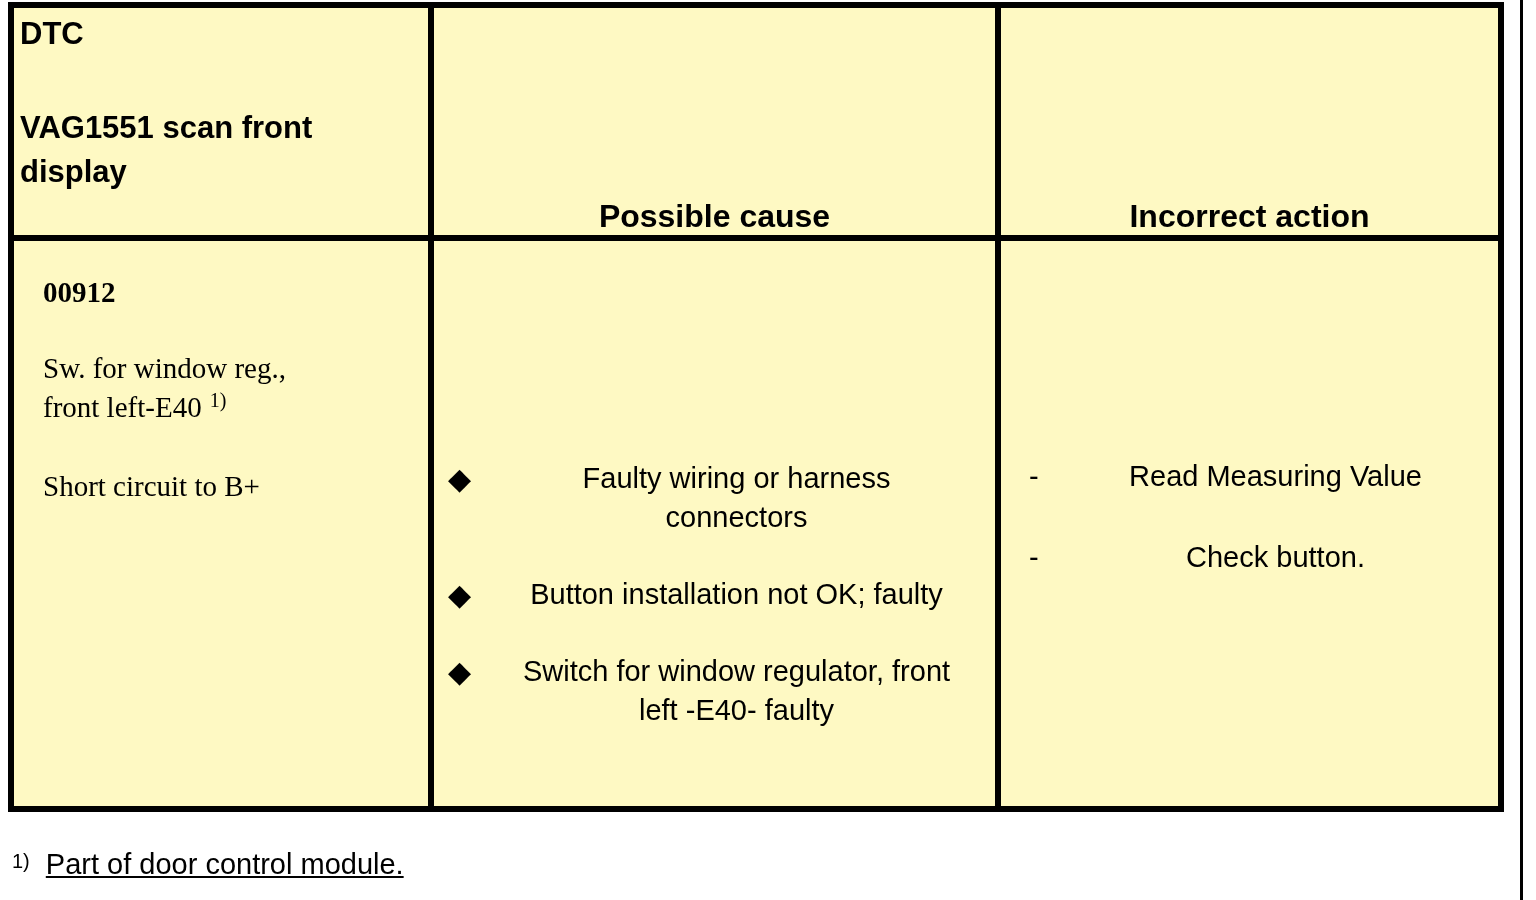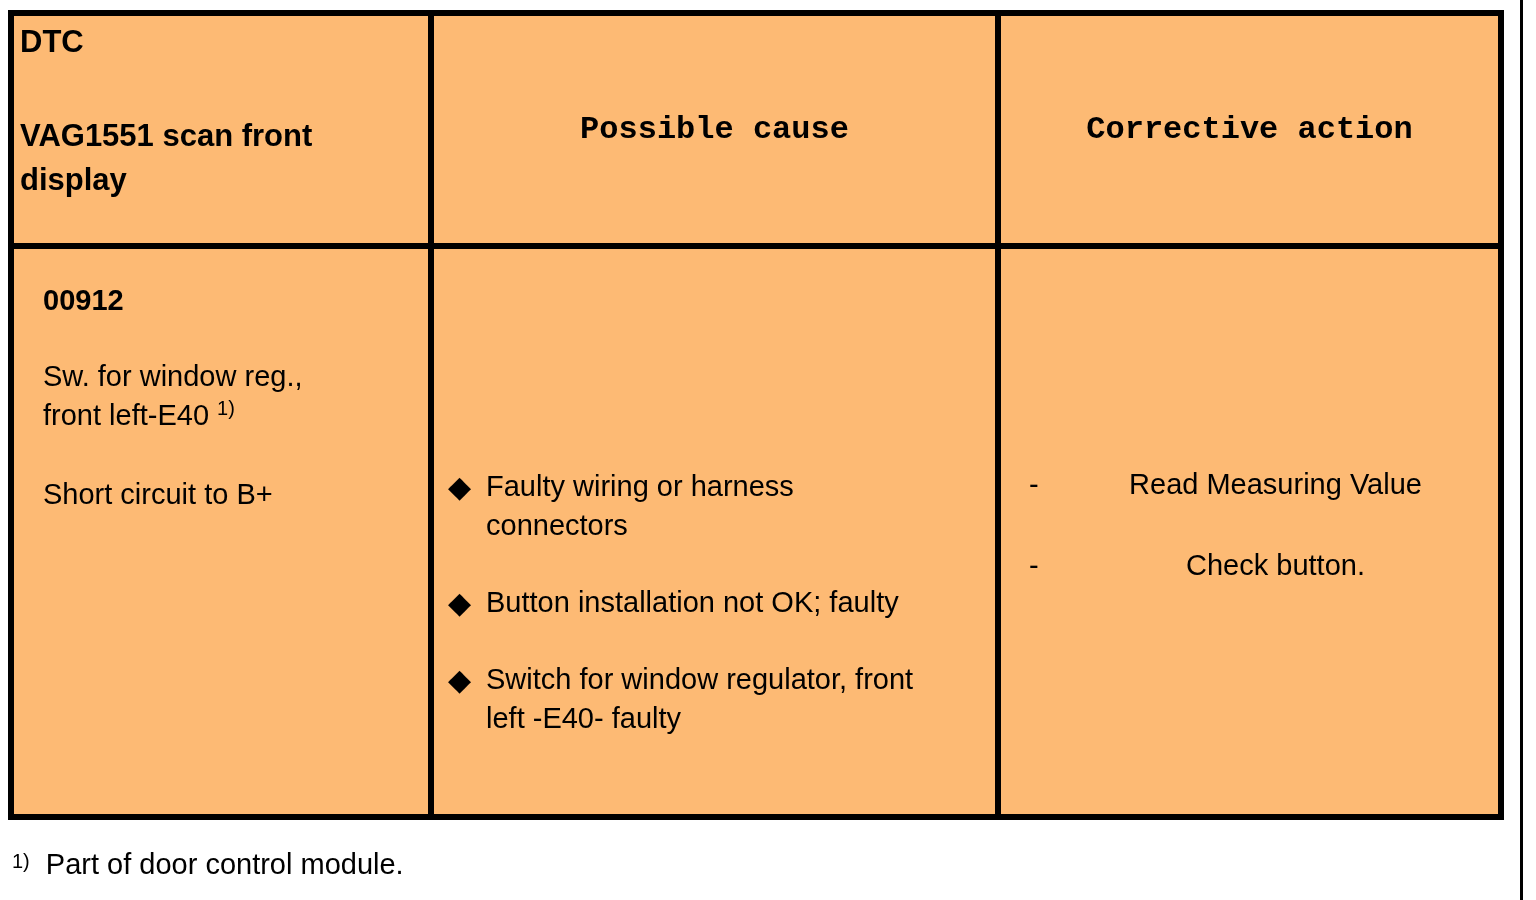--- a/index.html
+++ b/index.html
@@ -22,52 +22,51 @@
     position: absolute;
     left: 8px;
     top: 2px;
     width: 1496px;
     height: 810px;
     border: 6px solid #000;
     box-sizing: border-box;
     display: grid;
     grid-template-columns: 414px 567px auto;
     grid-template-rows: 233px auto;
-    background: #fdba74;
-    margin-top: 8px;
+    background: #fef9c3;
   }
   .cell {
     box-sizing: border-box;
     overflow: hidden;
   }
   .cell.colsep { border-left: 6px solid #000; }
   .cell.hdr    { border-bottom: 6px solid #000; }
 
   
   .hdr-c1 {
     padding: 4px 6px 0 6px;
     font-weight: bold;
     font-size: 31px;
     line-height: 44px;
   }
   .hdr-c1 .scan-tool { margin-top: 50px; }
   .hdr-center {
     display: flex;
-    align-items: center;
+    align-items: flex-end;
     justify-content: center;
     font-weight: bold;
     font-size: 32px;
-    font-family: Liberation Mono, monospace;
   }
 
   
   .body-c1 {
     padding: 32px 10px 0 29px;
     font-size: 29px;
     line-height: 39px;
+    font-family: Liberation Serif, serif;
   }
   .body-c1 .p { margin: 0 0 37px 0; }
   .body-c1 .code { font-weight: bold; }
   .sup-ref {
     font-size: 20px;
     position: relative;
     top: -10px;
     margin-left: 8px;
   }
 
@@ -80,21 +79,21 @@
   .bullet {
     display: flex;
     align-items: flex-start;
     margin-bottom: 38px;
   }
   .diamond {
     flex: 0 0 38px;
     font-size: 30px;
     line-height: 39px;
   }
-  .btext { flex: 1; }
+  .btext { flex: 1; text-align: center; }
 
   
   .body-c3 {
     padding: 216px 8px 0 28px;
     font-size: 29px;
     line-height: 39px;
   }
   .action {
     display: flex;
     align-items: flex-start;
@@ -113,21 +112,21 @@
     top: 845px;
     font-size: 29px;
     line-height: 39px;
     white-space: nowrap;
   }
   .fn-sup {
     font-size: 20px;
     position: relative;
     top: -6px;
   }
-  .fn-text { margin-left: 16px; }
+  .fn-text { margin-left: 16px; text-decoration: underline; }
 
   
   .page-edge-line {
     position: absolute;
     left: 1520px;
     top: 0;
     width: 3px;
     height: 900px;
     background: #000;
   }
@@ -145,21 +144,21 @@
         <span>VAG1551 scan front</span><br>
         <span>display</span>
       </div>
     </div>
 
     <div class="cell hdr colsep hdr-center">
       <span>Possible cause</span>
     </div>
 
     <div class="cell hdr colsep hdr-center">
-      <span>Corrective action</span>
+      <span>Incorrect action</span>
     </div>
 
     <div class="cell body-c1">
       <div class="p code">00912</div>
       <div class="p">
         <span>Sw. for window reg.,</span><br>
         <span>front left-E40</span><span class="sup-ref">1)</span>
       </div>
       <div class="p">Short circuit to B+</div>
     </div>

